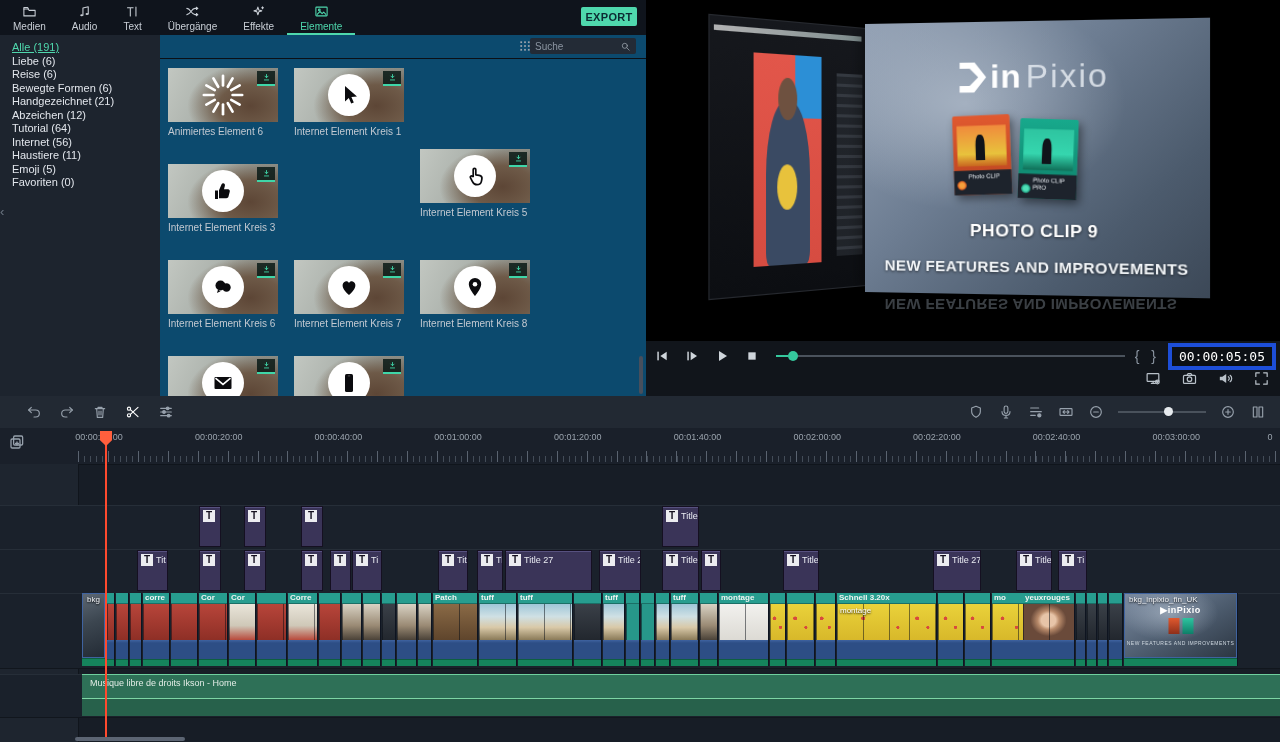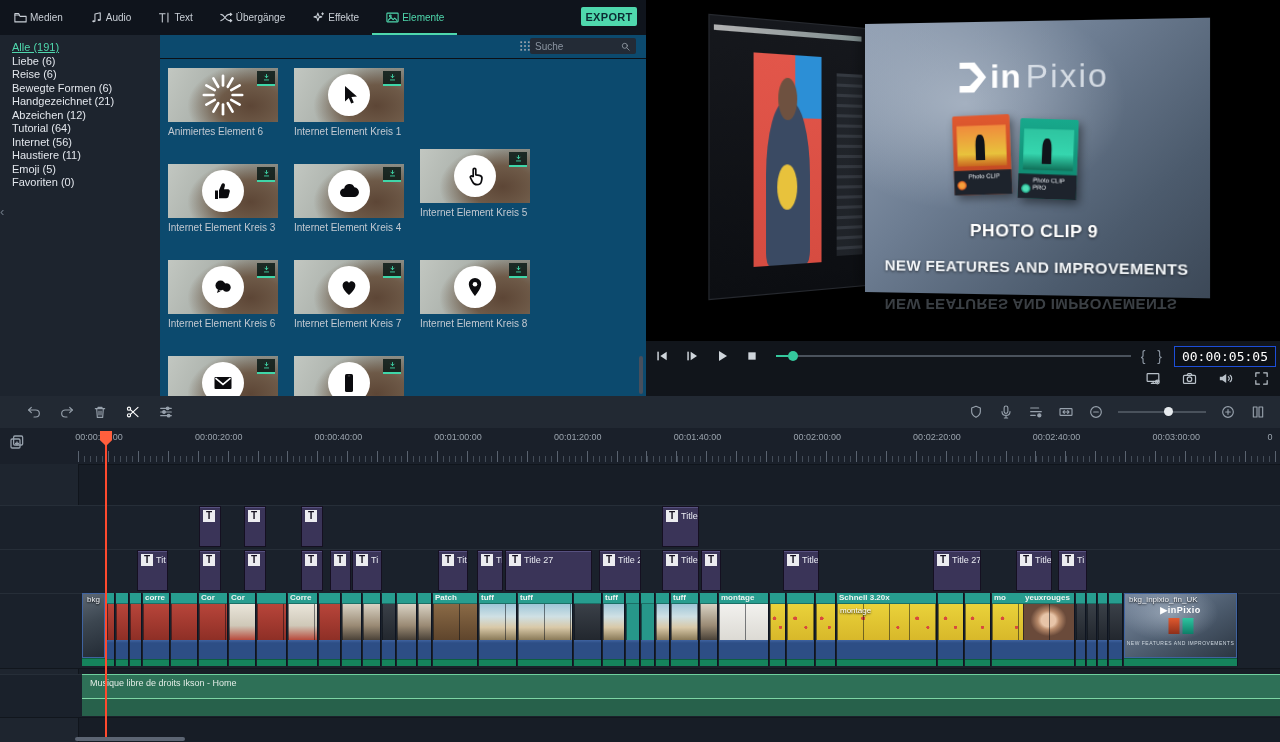--- a/index.html
+++ b/index.html
@@ -4,21 +4,21 @@
 <style>
   html,body{margin:0;padding:0;background:#000;width:1280px;height:742px;overflow:hidden;
     font-family:"Liberation Sans",sans-serif;-webkit-font-smoothing:antialiased;}
   .app{position:relative;width:1280px;height:742px;background:#141a22;overflow:hidden;}
   svg{display:block;width:100%;height:100%;}
   .ico{display:inline-block;color:#97a1ac;}
 
   
   .left-panel{position:absolute;left:0;top:0;width:646px;height:396px;background:#1b222c;}
   .tabbar{position:absolute;left:0;top:0;width:100%;height:35px;background:#0f141c;display:flex;align-items:stretch;border-bottom:1px solid #0a0e14;}
-  .tab{display:flex;flex-direction:row;align-items:center;justify-content:center;padding:2px 13px 0 13px;color:#c9cfd6;font-size:10px;gap:2px;cursor:pointer;border-bottom:2px solid transparent;}
+  .tab{display:flex;flex-direction:column;align-items:center;justify-content:center;padding:2px 13px 0 13px;color:#c9cfd6;font-size:10px;gap:2px;cursor:pointer;border-bottom:2px solid transparent;}
   .tab .tabicon{width:15px;height:15px;color:#c9cfd6;}
   .tab.active{color:#4fd8ad;border-bottom-color:#4fd8ad;}
   .tab.active .tabicon{color:#4fd8ad;}
   .export-btn{position:absolute;right:9px;top:7px;width:56px;height:19px;background:#4fd8ad;color:#0c2b33;
     font-size:11px;font-weight:bold;display:flex;align-items:center;justify-content:center;border-radius:2px;cursor:pointer;letter-spacing:.3px;}
   .sidebar{position:absolute;left:0;top:35px;width:160px;height:361px;background:#1d242e;padding-top:6px;box-sizing:border-box;}
   .side-item{font-size:11px;color:#e2e6ec;padding:0 0 1.5px 12px;line-height:12px;cursor:pointer;white-space:nowrap;}
   .side-item.selected{color:#4fd8ad;text-decoration:underline;}
   .collapse-arrow{position:absolute;left:0px;top:205px;color:#6a7480;font-size:13px;line-height:13px;}
   .content{position:absolute;left:160px;top:35px;width:486px;height:361px;background:#0c4a6e;}
@@ -74,21 +74,21 @@
   .box-title{position:absolute;left:0;top:196px;width:100%;text-align:center;color:#fff;font-size:17px;font-weight:bold;letter-spacing:.5px;text-shadow:0 1px 3px rgba(0,0,0,.6);}
   .box-subtitle{position:absolute;left:0;top:232px;width:100%;text-align:center;color:#f2f5f8;font-size:15px;font-weight:bold;letter-spacing:.4px;text-shadow:0 1px 3px rgba(0,0,0,.6);}
   .reflection{position:absolute;left:219px;top:296px;width:332px;text-align:center;color:#9aa6b2;font-size:15px;font-weight:bold;transform:scaleY(-1);opacity:.38;letter-spacing:.4px;}
   .controls{position:absolute;left:0;top:341px;width:634px;height:30px;display:flex;align-items:center;}
   .pc-btn{width:16px;height:16px;color:#cfd5db;margin-left:14px;cursor:pointer;}
   .pc-btn:first-child{margin-left:8px;}
   .seek{position:relative;flex:1;height:2px;background:#4a525c;margin:0 10px 0 16px;cursor:pointer;}
   .seek .fill{position:absolute;left:0;top:0;height:2px;width:12px;background:#35c89d;}
   .seek .knob{position:absolute;left:12px;top:-4px;width:10px;height:10px;border-radius:50%;background:#35c89d;}
   .inout{color:#8b95a1;font-size:14px;letter-spacing:4px;margin-right:8px;cursor:pointer;}
-  .timecode{background:#0c1015;border:1px solid #1d4ed8;color:#fff;font-family:"DejaVu Sans Mono",monospace;
+  .timecode{background:#0c1015;border:4px solid #1d4ed8;color:#fff;font-family:"DejaVu Sans Mono",monospace;
     font-size:13px;padding:2px 7px;margin-right:4px;white-space:nowrap;}
   .preview-bottom{position:absolute;right:10px;top:370px;display:flex;gap:19px;align-items:center;}
   .pb-ico{width:17px;height:17px;color:#b9c1c9;cursor:pointer;}
 
   
   .timeline{position:absolute;left:0;top:396px;width:1280px;height:346px;background:#171d26;}
   .tl-toolbar{position:absolute;left:0;top:0;width:100%;height:32px;background:#222933;border-bottom:1px solid #0c1016;display:flex;align-items:center;}
   .tb-ico{width:16px;height:16px;color:#97a1ac;cursor:pointer;margin-left:17px;}
   .tb-ico.first{margin-left:26px;}
   .tb-ico.lit{color:#fff;}
@@ -325,40 +325,20 @@
                 <span class="gi ico">
                   <svg viewBox="0 0 24 24" fill="none" stroke="currentColor" stroke-width="1.7" stroke-linecap="round" stroke-linejoin="round">
                     <path d="M12 4v8.5M12 12.5L7.8 8.3M12 12.5l4.2-4.2" stroke-width="2.4"></path>
                     <path d="M6.5 18.5h11" stroke-width="2.4"></path>
                   </svg>
                 </span>
               </div>
             </div>
             <div class="glabel">Internet Element Kreis 3</div>
           </div>
-          <div class="gitem" style="left: 126px; top: 96px;">
-            <div class="gthumb">
-              <div class="gcircle">
-                <span class="gi ico">
-                  <svg viewBox="0 0 24 24" fill="currentColor" stroke="none">
-                    <path d="M7.2 18a4.2 4.2 0 010-8.4 5.3 5.3 0 0110.2-1.3A4 4 0 0116.8 18z"></path>
-                  </svg>
-                </span>
-              </div>
-              <div class="gbadge">
-                <span class="gi ico">
-                  <svg viewBox="0 0 24 24" fill="none" stroke="currentColor" stroke-width="1.7" stroke-linecap="round" stroke-linejoin="round">
-                    <path d="M12 4v8.5M12 12.5L7.8 8.3M12 12.5l4.2-4.2" stroke-width="2.4"></path>
-                    <path d="M6.5 18.5h11" stroke-width="2.4"></path>
-                  </svg>
-                </span>
-              </div>
-            </div>
-            <div class="glabel">Internet Element Kreis 4</div>
-          </div>
           <div class="gitem" style="left: 252px; top: 81px;">
             <div class="gthumb">
               <div class="gcircle">
                 <span class="gi ico">
                   <svg viewBox="0 0 24 24" fill="none" stroke="currentColor" stroke-width="1.7" stroke-linecap="round" stroke-linejoin="round">
                     <path d="M10.2 12.5V5.6a1.3 1.3 0 012.6 0v5.2l3.4.6c1.8.3 3 1.6 2.7 3.4l-.5 2.6c-.4 2-1.9 3.3-4.4 3.3-2.6 0-3.7-1.4-4.7-3.4l-1.9-3.7c-.6-1.2.9-2.3 1.9-1.3z"></path>
                   </svg>
                 </span>
               </div>
               <div class="gbadge">

